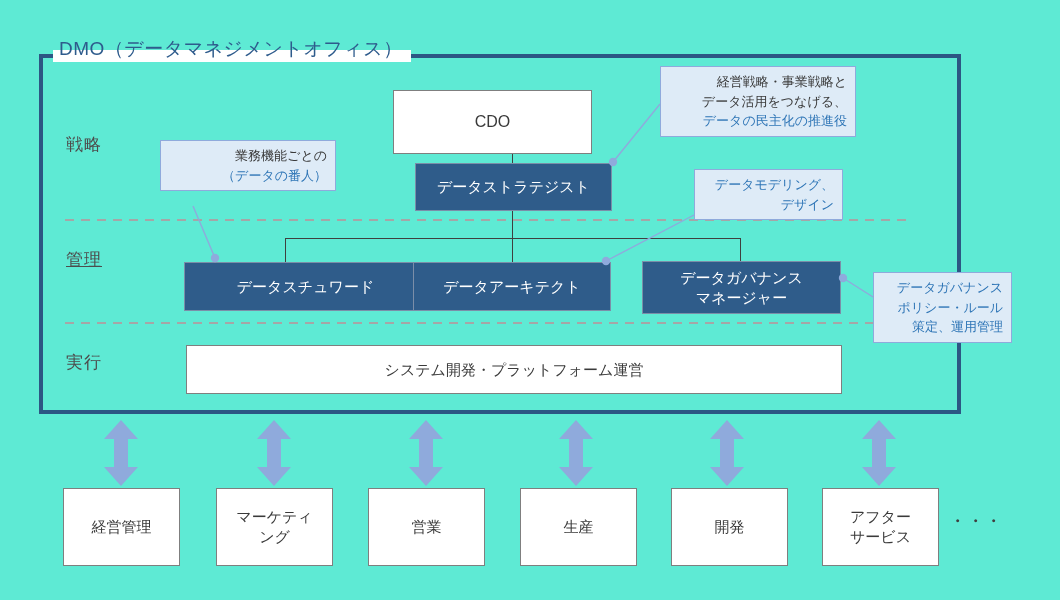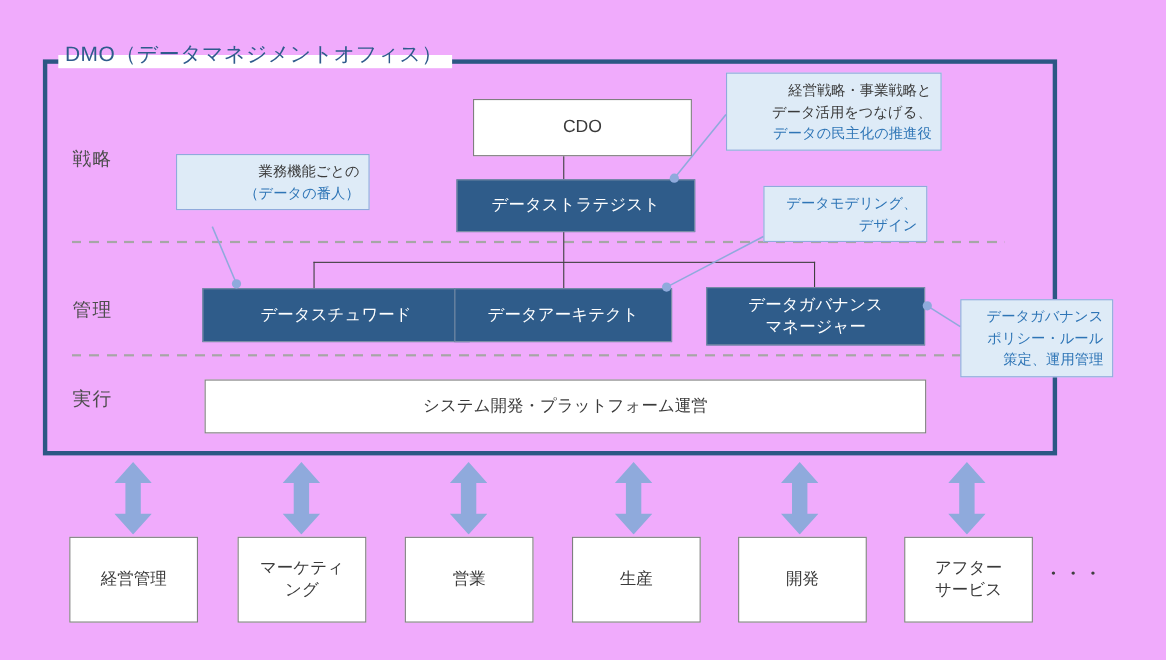--- a/index.html
+++ b/index.html
@@ -1,57 +1,57 @@
 <!DOCTYPE html>
 <html><head>
 <meta charset="utf-8">
 <style>
   * { margin:0; padding:0; box-sizing:border-box; }
   html,body { background:#ffffff; }
   body { font-family:"Liberation Sans", sans-serif; }
   #canvas {
-    position:relative; width:1060px; height:600px; background:#f0abfc; overflow:hidden;
+    position:relative; width:1060px; height:600px; background:#5eead4; overflow:hidden;
   }
   
   .frame {
     position:absolute; left:39px; top:54px; width:922px; height:360px;
     border:4px solid #2C5784; z-index:2; background:transparent;
   }
   .title-patch {
     position:absolute; left:53px; top:50px; width:358px; height:12px;
     background:#fff; z-index:3;
   }
   .dmo-title {
     position:absolute; left:59px; top:36px; z-index:4;
     font-size:19px; color:#2E5B8C; letter-spacing:0.5px; white-space:nowrap;
   }
   
   .rowlabel {
     position:absolute; left:66px; font-size:17px; color:#4d4d4d;
     letter-spacing:1px; z-index:4; white-space:nowrap;
   }
   .rowlabel.strategy   { top:133px; }
-  .rowlabel.management { top:270px; }
+  .rowlabel.management { top:248px;text-decoration:underline; }
   .rowlabel.execution  { top:351px; }
   
   .dash {
     position:absolute; left:65px; width:848px; height:2px; z-index:3;
     background:repeating-linear-gradient(90deg,#A6A6A6 0 9px, transparent 9px 16px);
   }
   .dash.d1 { top:219px; }
   .dash.d2 { top:322px; }
   
   .obox {
     position:absolute; display:flex; align-items:center; justify-content:center;
     text-align:center; z-index:4; line-height:1.3;
   }
   .obox.light { background:#fff; border:1px solid #7F7F7F; color:#3a3a3a; }
   .obox.dark  { background:#2F5C8A; border:1px solid #7b8ea8; color:#ffffff; }
-  .cdo        { left:430px; top:90px;  width:199px; height:52px; font-size:16px; }
-  .strategist { left:415px; top:163px; width:217px; height:48px; font-size:15px; }
+  .cdo        { left:393px; top:90px;  width:199px; height:64px; font-size:16px; }
+  .strategist { left:415px; top:163px; width:197px; height:48px; font-size:15px; }
   .steward    { left:184px; top:262px; width:243px; height:49px; font-size:15px; }
   .architect  { left:413px; top:262px; width:198px; height:49px; font-size:15px; }
   .governance { left:642px; top:261px; width:199px; height:53px; font-size:15px; white-space:pre-line; }
   .platform   { left:186px; top:345px; width:656px; height:49px; font-size:15px; }
   
   .conn { position:absolute; background:#3f3f3f; z-index:3; }
   .conn.v { width:1px; }
   .conn.h { height:1px; }
   
   .callout {

